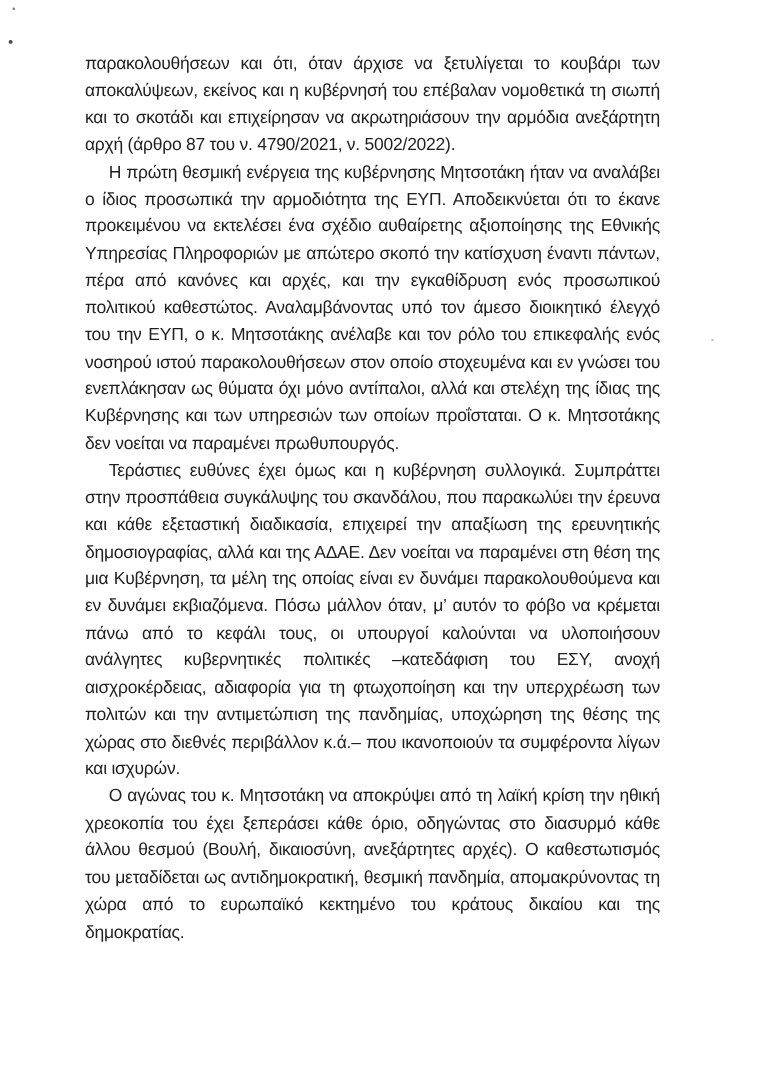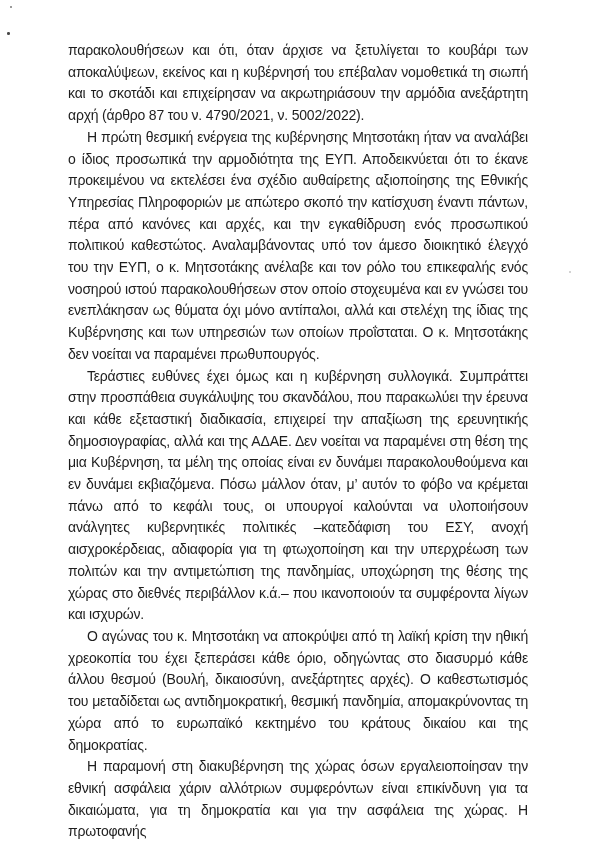--- a/index.html
+++ b/index.html
@@ -52,16 +52,15 @@
 
   <span class="speck speck-1"></span>
   <span class="speck speck-2"></span>
   <span class="speck speck-3"></span>
 
   <div class="text-block">
     <p class="para no-indent">παρακολουθήσεων και ότι, όταν άρχισε να ξετυλίγεται το κουβάρι των αποκαλύψεων, εκείνος και η κυβέρνησή του επέβαλαν νομοθετικά τη σιωπή και το σκοτάδι και επιχείρησαν να ακρωτηριάσουν την αρμόδια ανεξάρτητη αρχή (άρθρο 87 του ν. 4790/2021, ν. 5002/2022).</p>
     <p class="para">Η πρώτη θεσμική ενέργεια της κυβέρνησης Μητσοτάκη ήταν να αναλάβει ο ίδιος προσωπικά την αρμοδιότητα της ΕΥΠ. Αποδεικνύεται ότι το έκανε προκειμένου να εκτελέσει ένα σχέδιο αυθαίρετης αξιοποίησης της Εθνικής Υπηρεσίας Πληροφοριών με απώτερο σκοπό την κατίσχυση έναντι πάντων, πέρα από κανόνες και αρχές, και την εγκαθίδρυση ενός προσωπικού πολιτικού καθεστώτος. Αναλαμβάνοντας υπό τον άμεσο διοικητικό έλεγχό του την ΕΥΠ, ο κ. Μητσοτάκης ανέλαβε και τον ρόλο του επικεφαλής ενός νοσηρού ιστού παρακολουθήσεων στον οποίο στοχευμένα και εν γνώσει του ενεπλάκησαν ως θύματα όχι μόνο αντίπαλοι, αλλά και στελέχη της ίδιας της Κυβέρνησης και των υπηρεσιών των οποίων προΐσταται. Ο κ. Μητσοτάκης δεν νοείται να παραμένει πρωθυπουργός.</p>
     <p class="para">Τεράστιες ευθύνες έχει όμως και η κυβέρνηση συλλογικά. Συμπράττει στην προσπάθεια συγκάλυψης του σκανδάλου, που παρακωλύει την έρευνα και κάθε εξεταστική διαδικασία, επιχειρεί την απαξίωση της ερευνητικής δημοσιογραφίας, αλλά και της ΑΔΑΕ. Δεν νοείται να παραμένει στη θέση της μια Κυβέρνηση, τα μέλη της οποίας είναι εν δυνάμει παρακολουθούμενα και εν δυνάμει εκβιαζόμενα. Πόσω μάλλον όταν, μ’ αυτόν το φόβο να κρέμεται πάνω από το κεφάλι τους, οι υπουργοί καλούνται να υλοποιήσουν ανάλγητες κυβερνητικές πολιτικές –κατεδάφιση του ΕΣΥ, ανοχή αισχροκέρδειας, αδιαφορία για τη φτωχοποίηση και την υπερχρέωση των πολιτών και την αντιμετώπιση της πανδημίας, υποχώρηση της θέσης της χώρας στο διεθνές περιβάλλον κ.ά.– που ικανοποιούν τα συμφέροντα λίγων και ισχυρών.</p>
     <p class="para">Ο αγώνας του κ. Μητσοτάκη να αποκρύψει από τη λαϊκή κρίση την ηθική χρεοκοπία του έχει ξεπεράσει κάθε όριο, οδηγώντας στο διασυρμό κάθε άλλου θεσμού (Βουλή, δικαιοσύνη, ανεξάρτητες αρχές). Ο καθεστωτισμός του μεταδίδεται ως αντιδημοκρατική, θεσμική πανδημία, απομακρύνοντας τη χώρα από το ευρωπαϊκό κεκτημένο του κράτους δικαίου και της δημοκρατίας.</p>
-    <p class="para">Η παραμονή στη διακυβέρνηση της χώρας όσων εργαλειοποίησαν την εθνική ασφάλεια χάριν αλλότριων συμφερόντων είναι επικίνδυνη για τα δικαιώματα, για τη δημοκρατία και για την ασφάλεια της χώρας. Η πρωτοφανής</p>
   </div>
 
 </div>
 
 </body></html>

